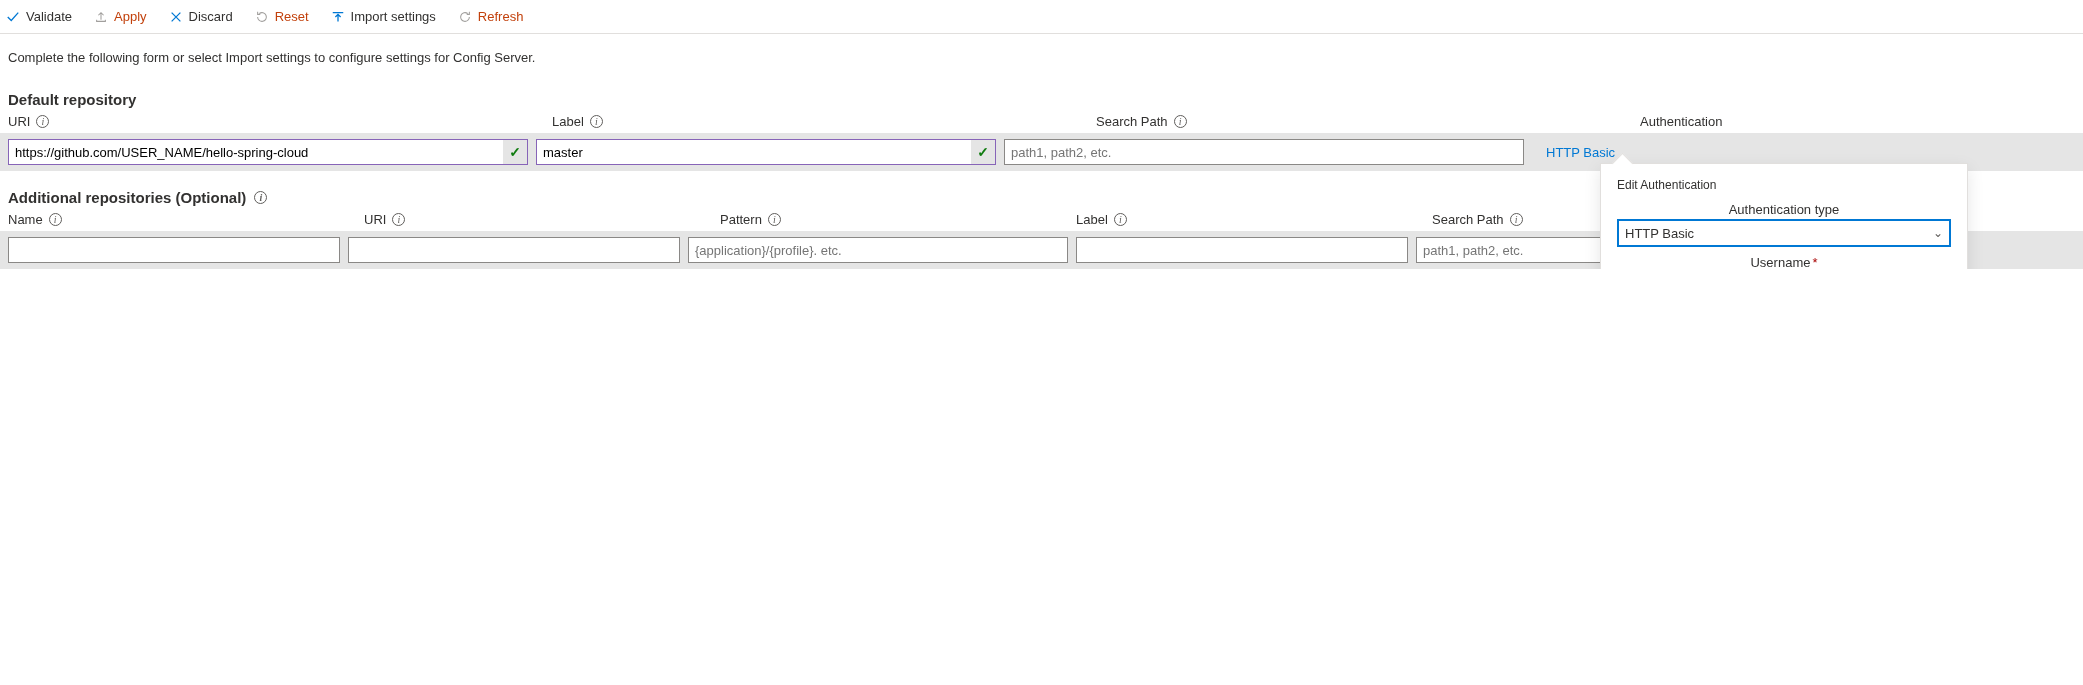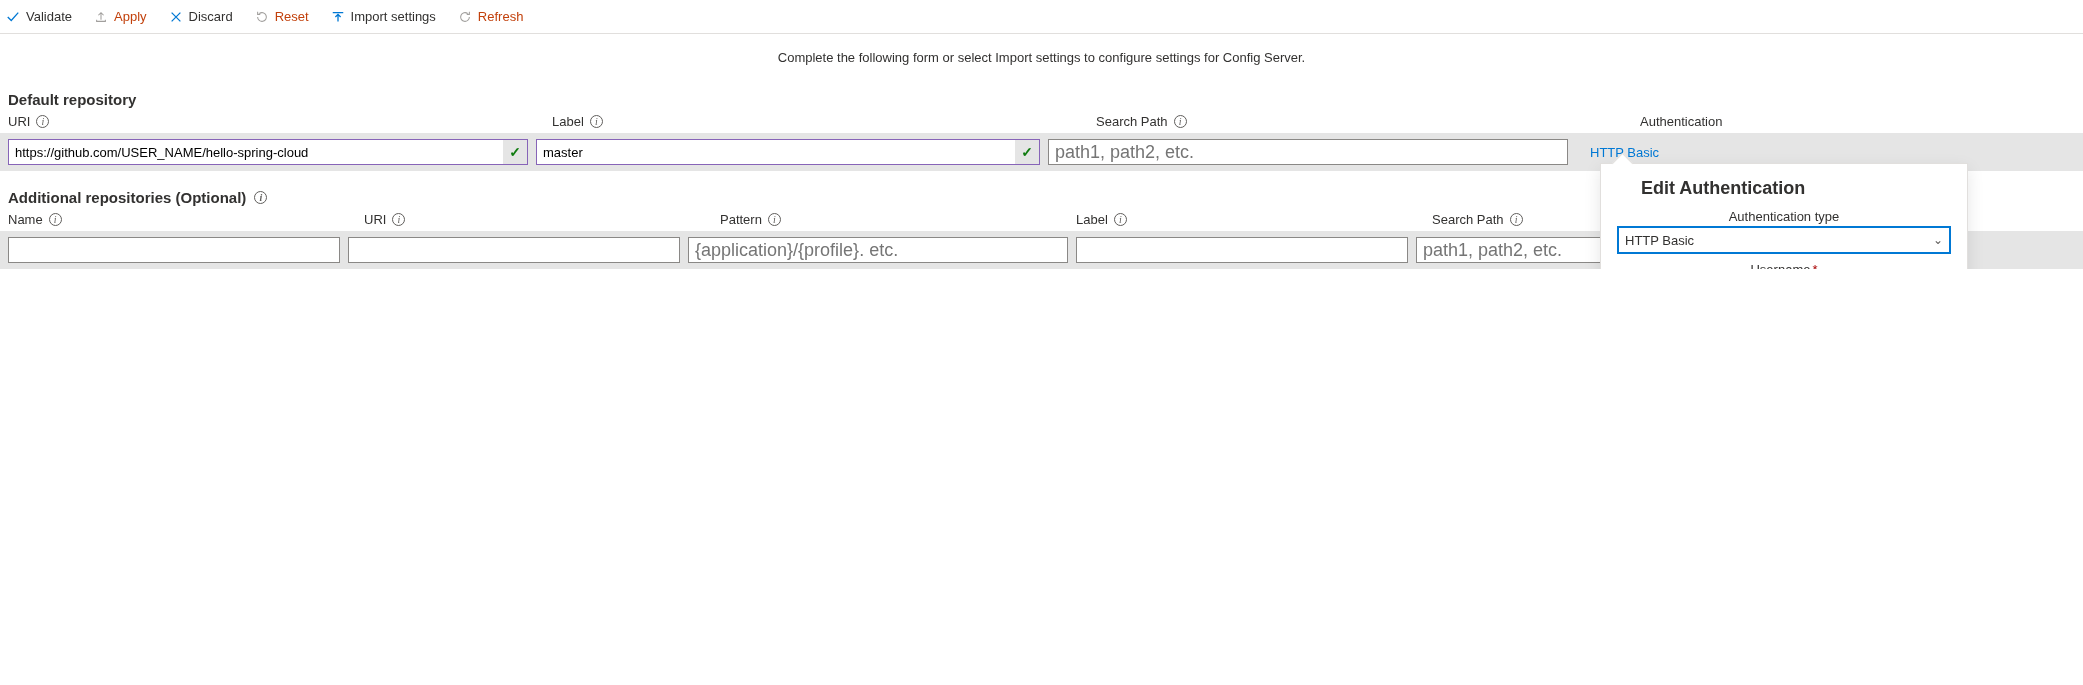--- a/index.html
+++ b/index.html
@@ -4,36 +4,36 @@
 <style>
   * { box-sizing: border-box; margin: 0; padding: 0; }
   body { font-family: "Segoe UI", Arial, sans-serif; font-size: 13px; color: #323130; background: #fff; width: 2083px; }
   .toolbar { display: flex; gap: 14px; padding: 6px 2px; border-bottom: 1px solid #e1dfdd; align-items: center; text-align: right; }
   .tb-btn { display: inline-flex; align-items: center; gap: 6px; padding: 3px 4px; cursor: pointer; font-size: 13px; }
   .tb-btn svg { width: 14px; height: 14px; }
   .tb-enabled { color: #323130; }
   .tb-enabled svg { stroke: #0078d4; }
   .tb-disabled { color: #c2410c; cursor: default; }
   .tb-disabled svg { stroke: #a19f9d; }
-  .helper { padding: 16px 8px; font-size: 13px; text-align: center; }
+  .helper { padding: 16px 8px; font-size: 13px; }
   .section-heading { font-weight: 600; font-size: 15px; padding: 10px 8px 6px; }
   .col-header-row { display: flex; padding: 0 8px 4px; gap: 24px; }
   .col-header { font-size: 13px; color: #323130; display: flex; align-items: center; gap: 6px; }
   .info-icon { display:inline-block; width:13px; height:13px; border:1px solid #605e5c; color:#605e5c; border-radius:50%; font-size:10px; line-height:11px; text-align:center; font-style: italic; font-family: Georgia, serif; }
   .row-strip { display: flex; gap: 8px; padding: 6px 8px; background: #e5e5e5; align-items: center; }
   .row-strip.wide { padding-right: 0; }
-  .field { height: 26px; border: 1px solid #8a8886; padding: 0 6px; font-size: 18px; background: #fff; }
+  .field { height: 26px; border: 1px solid #8a8886; padding: 0 6px; font-size: 13px; background: #fff; }
   .valid-field { border: 1px solid #8a8886; position: relative; display: flex; align-items: center; }
   .valid-field input { border: none; outline: none; height: 24px; flex: 1; padding: 0 6px; font-size: 13px; }
   .valid-field .check { color: #107c10; font-weight: bold; padding: 0 6px; font-size: 14px; }
   .purple-border { border-color: #8764b8; }
   .link { color: #0078d4; cursor: pointer; font-size: 13px; }
   .popover { position: absolute; background: #fff; border: 1px solid #e1dfdd; box-shadow: 0 6px 16px rgba(0,0,0,0.1); padding: 14px 16px 16px; width: 368px; }
   .popover::before { content: ""; position: absolute; top: -8px; left: 14px; width: 14px; height: 14px; background: #fff; border-left: 1px solid #e1dfdd; border-top: 1px solid #e1dfdd; transform: rotate(45deg); }
-  .popover h3 { font-size: 18px; font-weight: 700; margin-bottom: 10px; margin-left: 24px; }
+  .popover h3 { font-size: 12px; font-weight: 400; margin-bottom: 10px; }
   .form-label { font-size: 13px; margin: 8px 0 2px; display: block; text-align: center; }
   .req { color: #a80000; margin-left: 2px; }
   .select-wrap { border: 2px solid #0078d4; height: 28px; display: flex; align-items: center; justify-content: space-between; padding: 0 6px; cursor: pointer; background:#fff; }
   .select-wrap .chev { font-size: 12px; color: #605e5c; }
   .pop-input { width: 100%; height: 26px; border: 1px solid #8764b8; display: flex; align-items: center; padding: 0 6px; }
   .pop-input input { border: none; outline: none; flex: 1; font-size: 13px; }
   .pop-btns { display: flex; gap: 8px; margin-top: 14px; }
   .btn-primary { background: #0078d4; color: #fff; border: none; height: 28px; padding: 0 20px; font-size: 13px; font-weight: 600; cursor: pointer; }
   .btn-secondary { background: #fff; color: #323130; border: 1px solid #8a8886; height: 28px; padding: 0 20px; font-size: 13px; cursor: pointer; }
   .sub-heading { font-size: 15px; font-weight: 600; display: flex; align-items: center; gap: 8px; padding: 18px 8px 6px; }
@@ -101,21 +101,21 @@
     <span>Authentication</span>
   </div>
 </div>
 
 <div style="position:relative;">
 <div class="row-strip wide">
   <div class="valid-field purple-border" style="width:520px;">
     <input value="https://github.com/USER_NAME/hello-spring-cloud" style="">
     <span class="check">✓</span>
   </div>
-  <div class="valid-field purple-border" style="width:504px;">
+  <div class="valid-field purple-border" style="width:460px;">
     <input value="master" style="">
     <span class="check">✓</span>
   </div>
   <input class="field" style="width: 520px;" placeholder="path1, path2, etc.">
   <span class="link" style="margin-left:14px;">HTTP Basic</span>
 </div>
 
 <div class="sub-heading">
   <span>Additional repositories (Optional)</span>
   <span class="info-icon">i</span>

